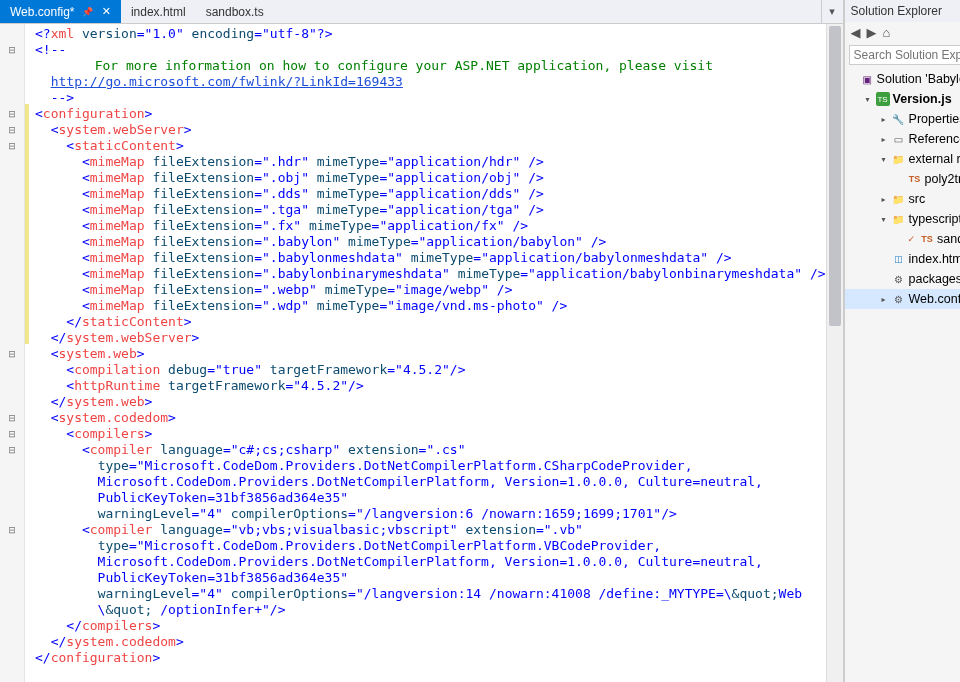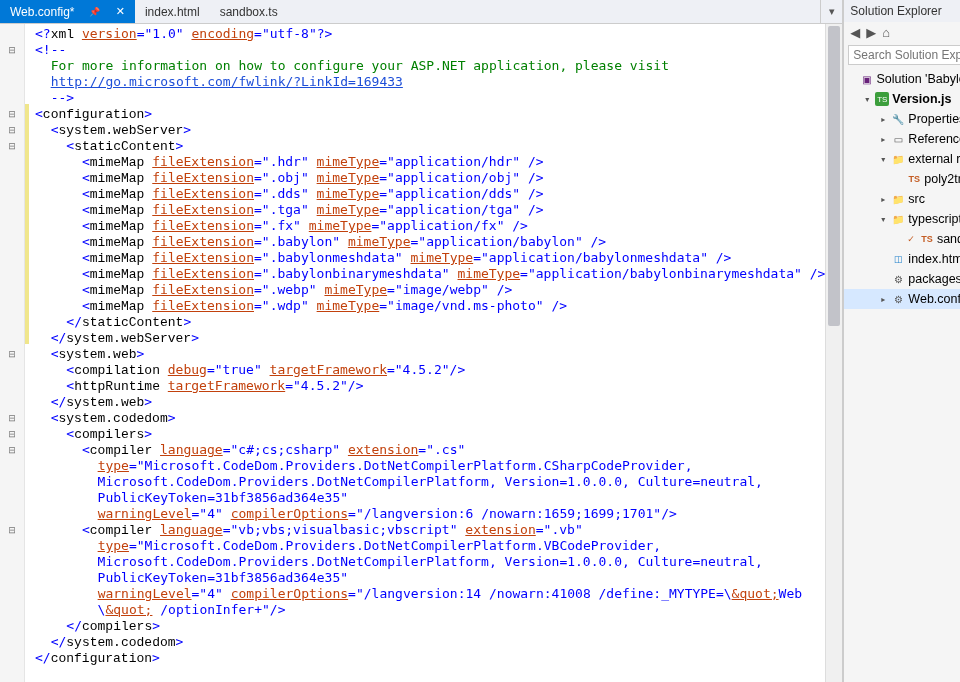--- a/index.html
+++ b/index.html
@@ -1,35 +1,35 @@
 <!DOCTYPE html>
 <html><head>
 <meta charset="utf-8">
 <style>
   * { margin: 0; padding: 0; box-sizing: border-box; }
   body { font-family: "Segoe UI", Tahoma, sans-serif; font-size: 12px; background: #fff; width: 960px; height: 682px; overflow: hidden; display: flex; }
   .editor-area { flex: 1; display: flex; flex-direction: column; border-right: 1px solid #ccc; }
   .tabs { display: flex; background: #eef0f5; height: 24px; align-items: stretch; border-bottom: 1px solid #ccc; }
-  .tab { padding: 3px 10px; font-size: 12px; color: #333; display: flex; align-items: center; gap: 15px; cursor: pointer; }
+  .tab { padding: 3px 10px; font-size: 12px; color: #333; display: flex; align-items: center; gap: 8px; cursor: pointer; }
   .tab.active { background: #0078d7; color: #fff; }
   .tab.active .tab-close { color: #fff; }
   .tab-close { font-size: 11px; color: #666; cursor: pointer; }
   .editor-scroll-icon { margin-left: auto; width: 22px; display:flex; align-items:center; justify-content:center; color:#555; font-size:11px; border-left:1px solid #ccc; }
   .code-area { flex: 1; display: flex; background: #fff; overflow: hidden; }
   .gutter { width: 25px; background: #f5f5f5; border-right: 1px solid #e5e5e5; padding-top: 2px; }
   .gutter div { height: 16px; display:flex; align-items:center; justify-content:center; color:#777; font-size:9px; cursor:pointer; }
   .mod-bar { width: 4px; background: #fff; }
   .mod-bar .mod { background: #f0e68c; height: 16px; }
   .mod-bar .nomod { height:16px; }
   .code { flex:1; padding: 2px 0 2px 6px; font-family: Consolas, monospace; font-size: 13px; line-height: 16px; white-space: pre; overflow: hidden; }
   .code .line { height:16px; }
   .d-blue { color:#0000ff; }
-  .d-brown { color:#000000;font-family:Liberation Mono, monospace; }
-  .d-red { color:#c2410c;text-decoration:underline; }
-  .d-green { color:#008000; }
+  .d-brown { color:#ef4444; }
+  .d-red { color:#0c4a6e; }
+  .d-green { color:#008000;margin-left:44px; }
   .d-link { color:#1d4ed8; text-decoration: underline; }
   .vscroll { width: 17px; background: #f0f0f0; border-left:1px solid #ddd; position:relative; }
   .vthumb { position:absolute; left:2px; right:2px; top:2px; height:300px; background:#c2c3c9; border-radius:2px; }
   .panel { width: 190px; background:#f5f5f5; display:flex; flex-direction:column; border-left:1px solid #ccc; }
   .panel-title { padding:4px 6px; font-size:12px; color:#333; background:#eef0f5; }
   .panel-tools { display:flex; gap:6px; padding:3px 6px; align-items:center; color:#555; }
   .panel-tools span { cursor:pointer; font-size:13px; }
   .panel-tools .spacer { flex:1; }
   .panel-search { margin:2px 4px; }
   .panel-search input { width:100%; padding:2px 4px; font-size:12px; border:1px solid #ccc; color:#888; }

